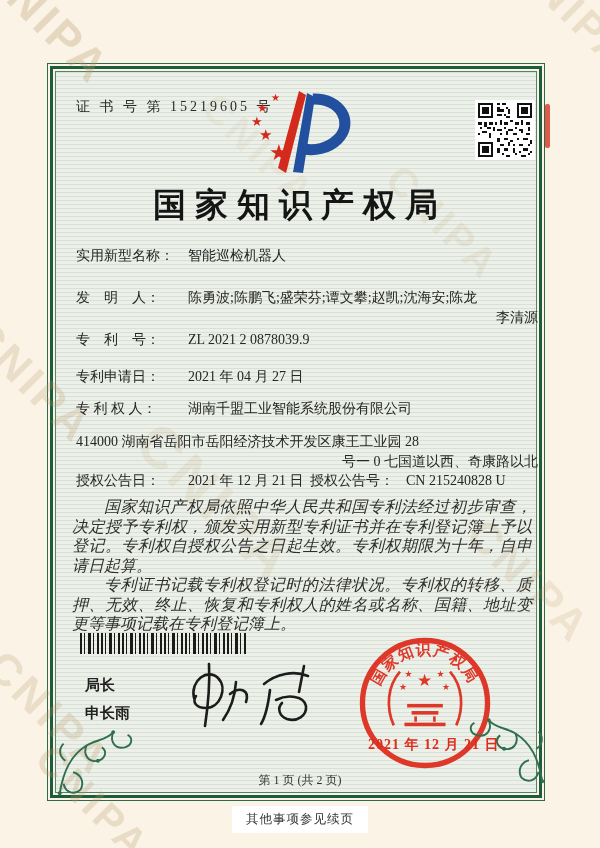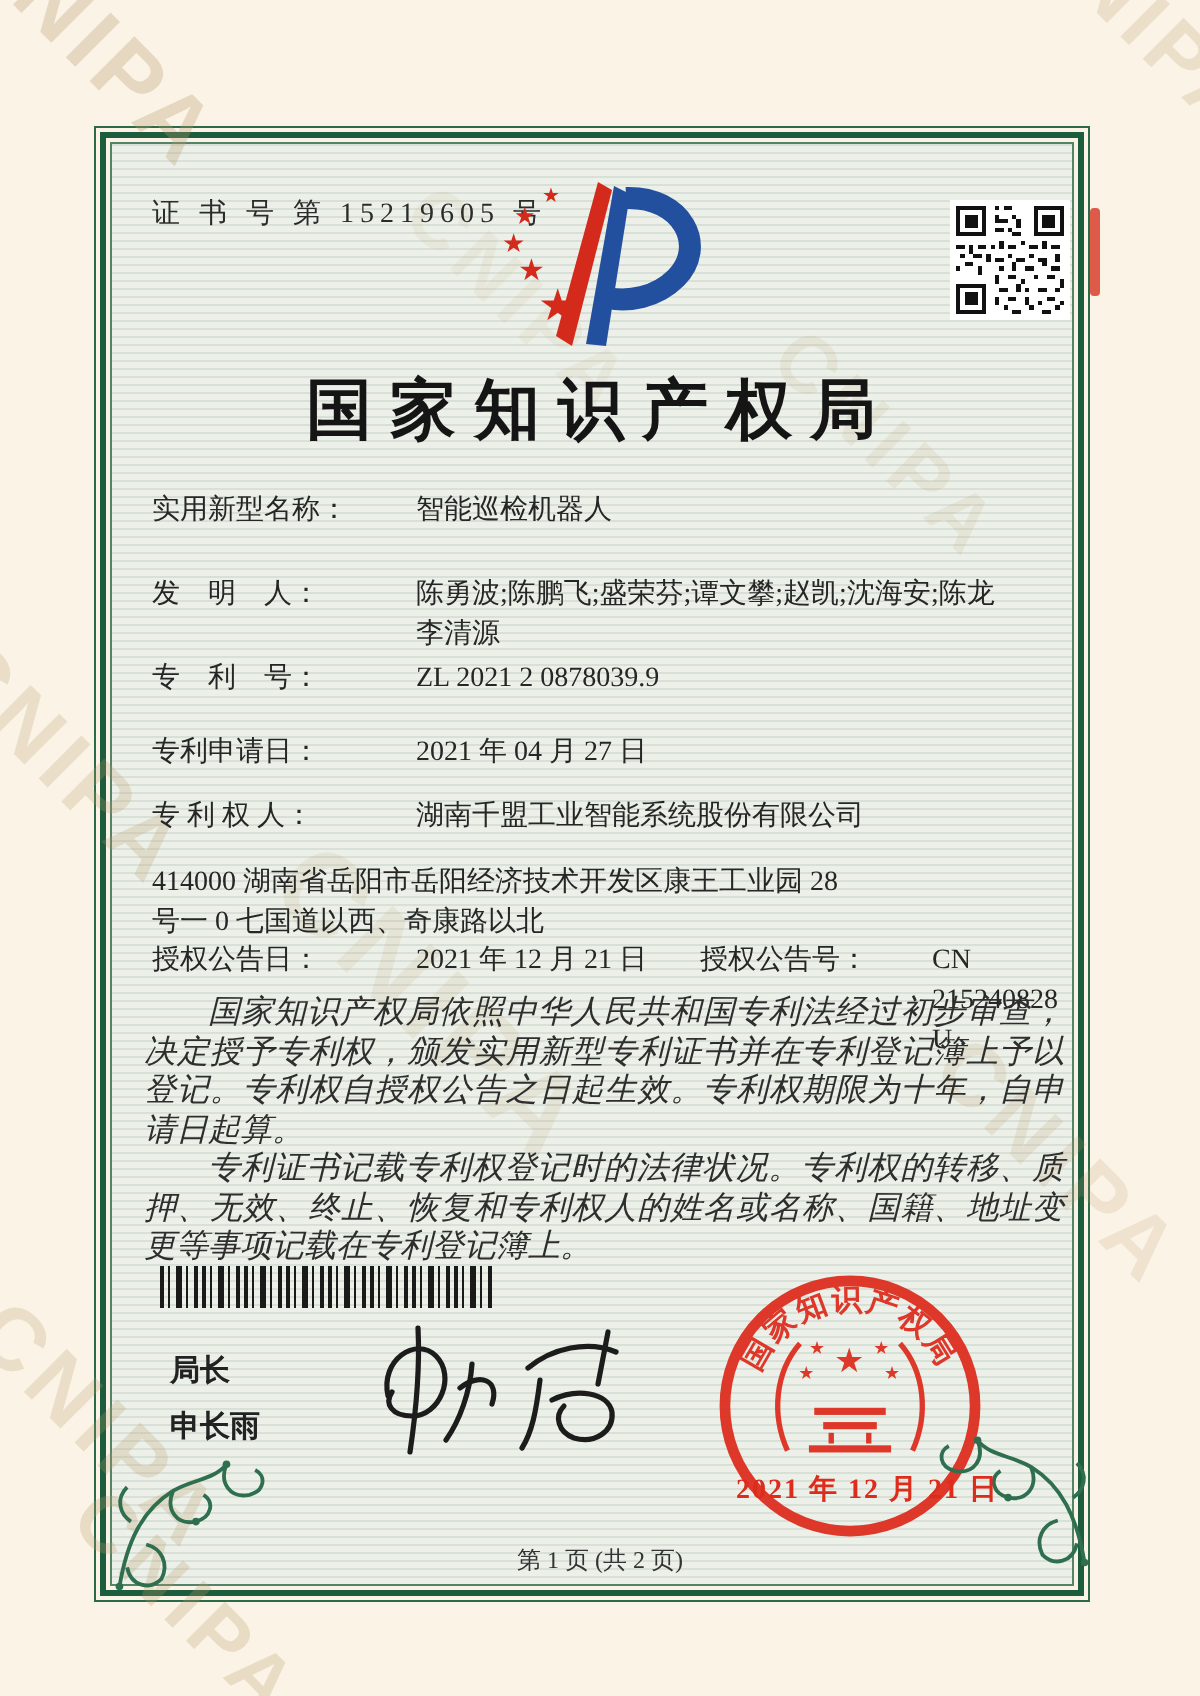--- a/index.html
+++ b/index.html
@@ -16,24 +16,24 @@
             background:#edf0e8;
             background-image:repeating-linear-gradient(180deg,
               rgba(140,170,150,.22) 0px, rgba(140,170,150,.22) 1px,
               rgba(255,255,255,0) 1px, rgba(255,255,255,0) 4px);}
   .content{position:absolute;inset:0;z-index:3;}
   .cert-no{position:absolute;left:76px;top:98px;font-size:14px;letter-spacing:3px;color:#2b2b2b;}
   .logo{position:absolute;left:233px;top:86px;width:134px;height:92px;}
   .qr{position:absolute;left:475px;top:100px;width:60px;height:60px;background:#fff;padding:3px;box-sizing:border-box;}
   .title{position:absolute;left:53px;width:494px;top:183px;text-align:center;
          font-size:33px;font-weight:bold;letter-spacing:9px;color:#151515;}
-  .field-row{position:absolute;left:76px;width:462px;display:flex;font-size:14px;line-height:20px;gap:20px;}
+  .field-row{position:absolute;left:76px;width:462px;display:flex;font-size:14px;line-height:20px;}
   .flabel{flex:0 0 112px;white-space:pre;}
   .fvalue{flex:1;}
-  .fvalue .l2{display:block;}
+  .fvalue .l2{display:block;text-align:right;}
   .pair2-label{flex:0 0 96px;white-space:pre;}
   .v1{flex:0 0 122px;}
   .body-text{position:absolute;left:72px;top:497px;width:460px;font-size:16px;
              line-height:19.5px;text-align:justify;color:#2e2e2e;font-style:italic;}
   .body-text p{margin:0;text-indent:2em;}
   .barcode{position:absolute;left:80px;top:633px;width:168px;height:21px;
            background:repeating-linear-gradient(90deg,
              #1a1a1a 0 2px,transparent 2px 4px,#1a1a1a 4px 5px,transparent 5px 8px,
              #1a1a1a 8px 11px,transparent 11px 13px,#1a1a1a 13px 14px,transparent 14px 17px,
              #1a1a1a 17px 19px,transparent 19px 21px);}
@@ -286,15 +286,16 @@
       </g>
       <g fill="#2f6f4f">
         <circle cx="6" cy="84" r="2"></circle>
           <circle cx="62" cy="20" r="2"></circle>
           <circle cx="46" cy="50" r="2"></circle>
       </g>
     </svg>
 
     <div class="page-num">第 1 页 (共 2 页)</div>
 
+    <div class="note-box">其他事项参见续页</div>
 
   </div>
 </div>
 
 </body></html>

